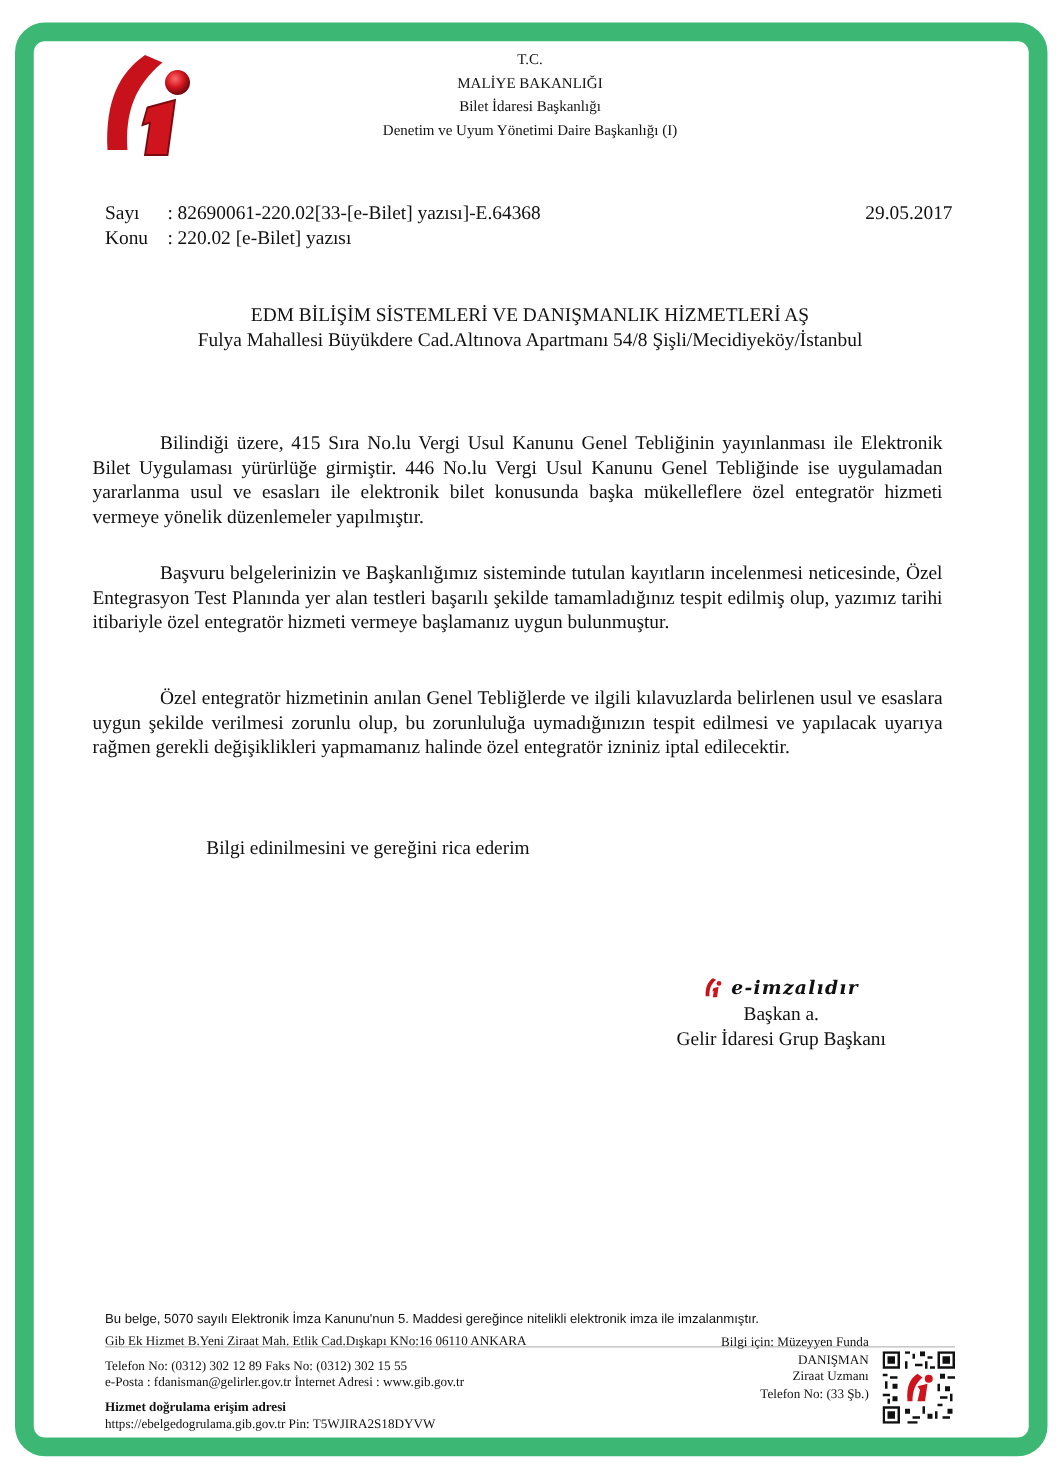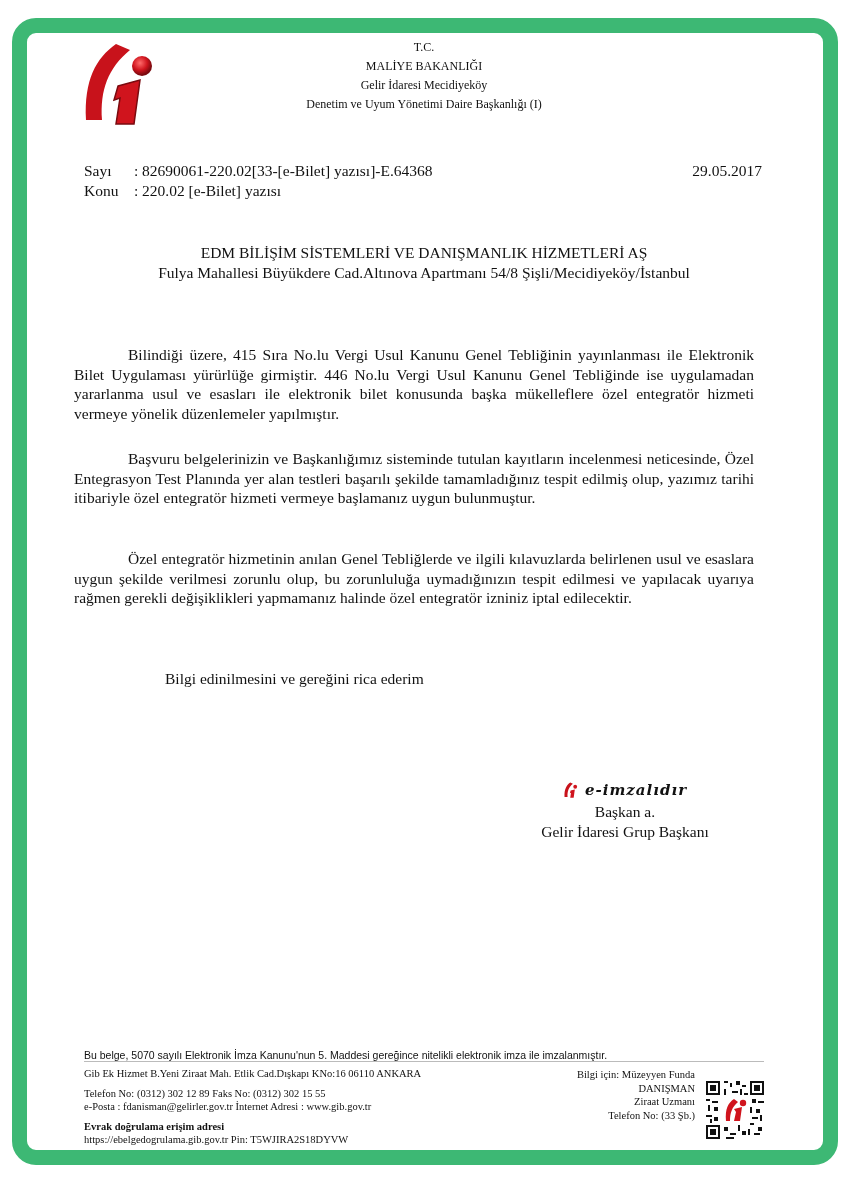--- a/index.html
+++ b/index.html
@@ -23,21 +23,21 @@
     .p1 { top: 345px; }
     .p2 { top: 449px; }
     .p3 { top: 549px; }
     .closing { position: absolute; left: 145px; top: 670px; font-size: 15.5px; margin-left: 20px; }
     .signature { position: absolute; left: 520px; top: 740px; width: 210px; text-align: center;
       font-size: 15.5px; line-height: 20px; margin-top: 40px; }
     .esign { display: flex; align-items: center; justify-content: center; gap: 6px; margin-bottom: 2px; }
     .esign-text { font-family: "DejaVu Serif", serif; font-style: italic; font-weight: bold; font-size: 15px;
       letter-spacing: 1px; }
     .footer-note { position: absolute; left: 84px; top: 1049px; width: 680px; font-family: "Liberation Sans", sans-serif;
-      font-size: 10.5px; border-bottom: 1px solid #bbb; padding-bottom: 0; }
+      font-size: 10.5px; border-bottom: 1px solid #bbb; padding-bottom: 16px; }
     .footer-left { position: absolute; left: 84px; top: 1067px; font-size: 10.5px; line-height: 13.5px; }
     .footer-left .gap { height: 6px; }
     .footer-left b { font-weight: bold; }
     .footer-right { position: absolute; right: 155px; top: 1068px; text-align: right; font-size: 10.5px; line-height: 13.5px; }
     .qr { position: absolute; left: 706px; top: 1081px; width: 58px; height: 58px; }
   </style>
 </head>
 <body>
 
 <div class="frame"></div>
@@ -51,21 +51,21 @@
     </radialGradient>
   </defs>
   <path d="M38 4 C18 18 6 40 8 80 L24 80 C22 50 30 28 52 10 Z" fill="#c8121b"></path>
   <path d="M40 46 L62 40 L56 84 L38 84 L42 58 L36 60 Z" fill="#d0141d" stroke="#7a0a0f" stroke-width="1.5"></path>
   <circle cx="64" cy="26" r="10" fill="url(#ball)"></circle>
 </svg>
 
 <div class="header">
   <div>T.C.</div>
   <div>MALİYE BAKANLIĞI</div>
-  <div>Gelir İdaresi Mecidiyeköy</div>
+  <div>Bilet İdaresi Başkanlığı</div>
   <div>Denetim ve Uyum Yönetimi Daire Başkanlığı (I)</div>
 </div>
 
 <div class="meta">
   <div class="meta-row">
     <span class="meta-label">Sayı</span>
     <span class="meta-sep">:</span>
     <span>82690061-220.02[33-[e-Bilet] yazısı]-E.64368</span>
   </div>
   <div class="meta-row">
@@ -102,21 +102,21 @@
 </div>
 
 <div class="footer-note">Bu belge, 5070 sayılı Elektronik İmza Kanunu'nun 5. Maddesi gereğince nitelikli elektronik imza ile imzalanmıştır.</div>
 
 <div class="footer-left">
   <div>Gib Ek Hizmet B.Yeni Ziraat Mah. Etlik Cad.Dışkapı KNo:16 06110 ANKARA</div>
   <div class="gap"></div>
   <div>Telefon No: (0312) 302 12 89  Faks No: (0312) 302 15 55</div>
   <div>e-Posta : fdanisman@gelirler.gov.tr  İnternet Adresi : www.gib.gov.tr</div>
   <div class="gap"></div>
-  <div><b>Evrak doğrulama erişim adresi</b></div>
+  <div><b>Hizmet doğrulama erişim adresi</b></div>
   <div>https://ebelgedogrulama.gib.gov.tr Pin: T5WJIRA2S18DYVW</div>
 </div>
 
 <div class="footer-right">
   <div>Bilgi için: Müzeyyen Funda</div>
   <div>DANIŞMAN</div>
   <div>Ziraat Uzmanı</div>
   <div>Telefon No: (33 Şb.)</div>
 </div>
 

